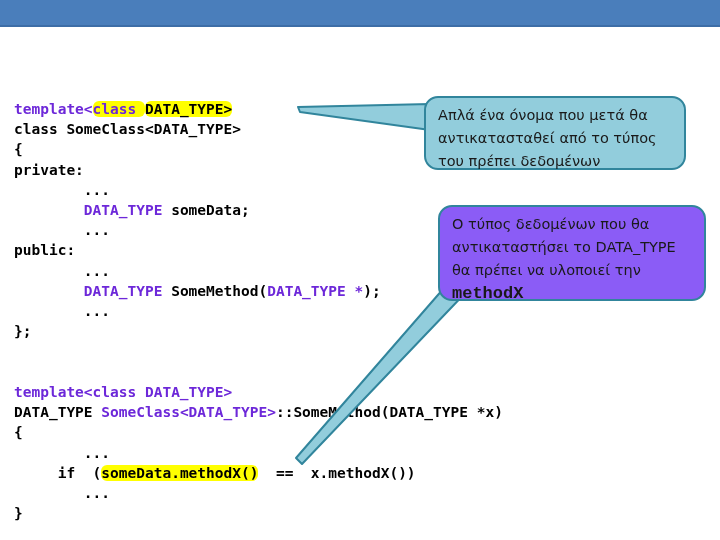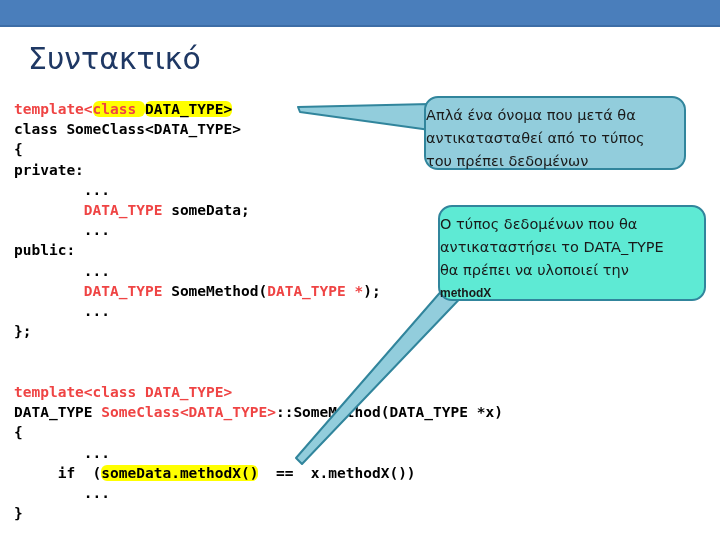--- a/index.html
+++ b/index.html
@@ -55,91 +55,90 @@
     font-weight: bold;
     line-height: 20.2px;
     color: #000000;
     white-space: pre;
     letter-spacing: 0px;
   }
   #code-top { left: 14px; top: 99px; }
   #code-bottom { left: 14px; top: 382px; }
 
   .code-line { height: 20.2px; white-space: pre; }
-  .tok-red { color: #ef4444; }
+  .tok-red { color: #6d28d9; }
   .tok-black { color: #000000; text-align: right; }
   .hl { background: #ffff00; border-radius: 6px; }
 
   
   .callout {
     position: absolute;
     background: #92cddc;
     border: 2px solid #31859c;
     border-radius: 14px;
     box-sizing: border-box;
     font-family: "DejaVu Sans", sans-serif;
     font-size: 14.5px;
     line-height: 23px;
     color: #1a1a1a;
-    padding: 6px 10px 7px 0;
+    padding: 6px 10px 7px 12px;
     z-index: 6;
   }
   #callout-1 {
     left: 424px;
     top: 96px;
     width: 262px;
     height: 74px;
   }
   #callout-2 {
     left: 438px;
     top: 205px;
     width: 268px;
     height: 96px;
   }
   .callout .mono {
-    font-family: Liberation Sans, sans-serif;
+    font-family: Liberation Mono, monospace;
     font-weight: bold;
-    font-size: 12px;
+    font-size: 17px;
   }
 
   
   #tails {
     position: absolute;
     left: 0; top: 0;
     width: 720px;
     height: 540px;
     z-index: 4;
     pointer-events: none;
   }
 </style>
 </head>
 <body>
 
 <div id="slide">
 
   <div id="top-banner"></div>
 
-  <div id="slide-title">Συντακτικό</div>
 
   <svg id="tails" viewBox="0 0 720 540">
 
     <polygon points="430,104 430,130 300,112 298,107" fill="#92cddc" stroke="#31859c" stroke-width="2" stroke-linejoin="round"></polygon>
 
     <polygon points="444,288 470,288 302,464 296,458" fill="#92cddc" stroke="#31859c" stroke-width="2" stroke-linejoin="round"></polygon>
   </svg>
 
   <div id="code-top" class="code-block"><div class="code-line"><span class="tok-red">template&lt;</span><span class="tok-red hl">class </span><span class="tok-black hl">DATA_TYPE&gt;</span></div><div class="code-line"><span class="tok-black">class SomeClass&lt;DATA_TYPE&gt;</span></div><div class="code-line"><span class="tok-black">{</span></div><div class="code-line"><span class="tok-black">private:</span></div><div class="code-line"><span class="tok-black">        ...</span></div><div class="code-line"><span class="tok-black">        </span><span class="tok-red">DATA_TYPE</span><span class="tok-black"> someData;</span></div><div class="code-line"><span class="tok-black">        ...</span></div><div class="code-line"><span class="tok-black">public:</span></div><div class="code-line"><span class="tok-black">        ...</span></div><div class="code-line"><span class="tok-black">        </span><span class="tok-red">DATA_TYPE</span><span class="tok-black"> SomeMethod(</span><span class="tok-red">DATA_TYPE *</span><span class="tok-black">);</span></div><div class="code-line"><span class="tok-black">        ...</span></div><div class="code-line"><span class="tok-black">};</span></div></div>
 
   <div id="code-bottom" class="code-block"><div class="code-line"><span class="tok-red">template&lt;class DATA_TYPE&gt;</span></div><div class="code-line"><span class="tok-black">DATA_TYPE </span><span class="tok-red">SomeClass&lt;DATA_TYPE&gt;</span><span class="tok-black">::SomeMethod(DATA_TYPE *x)</span></div><div class="code-line"><span class="tok-black">{</span></div><div class="code-line"><span class="tok-black">        ...</span></div><div class="code-line"><span class="tok-black">     if  (</span><span class="tok-black hl">someData.methodX()</span><span class="tok-black">  ==  x.methodX())</span></div><div class="code-line"><span class="tok-black">        ...</span></div><div class="code-line"><span class="tok-black">}</span></div></div>
 
   <div id="callout-1" class="callout" style="background: rgb(146, 205, 220); border-color: rgb(49, 133, 156);">
       <div>Απλά ένα όνομα που μετά θα</div>
       <div>αντικατασταθεί από το τύπος</div>
       <div>του πρέπει δεδομένων</div>
     </div>
-  <div id="callout-2" class="callout" style="background: #5eead4; border-color: rgb(49, 133, 156);">
+  <div id="callout-2" class="callout" style="background: #8b5cf6; border-color: rgb(49, 133, 156);">
       <div>Ο τύπος δεδομένων που θα</div>
       <div>αντικαταστήσει το DATA_TYPE</div>
       <div>θα πρέπει να υλοποιεί την</div>
       <div class="mono">methodX</div>
     </div>
 
 </div>
 
 </body></html>

